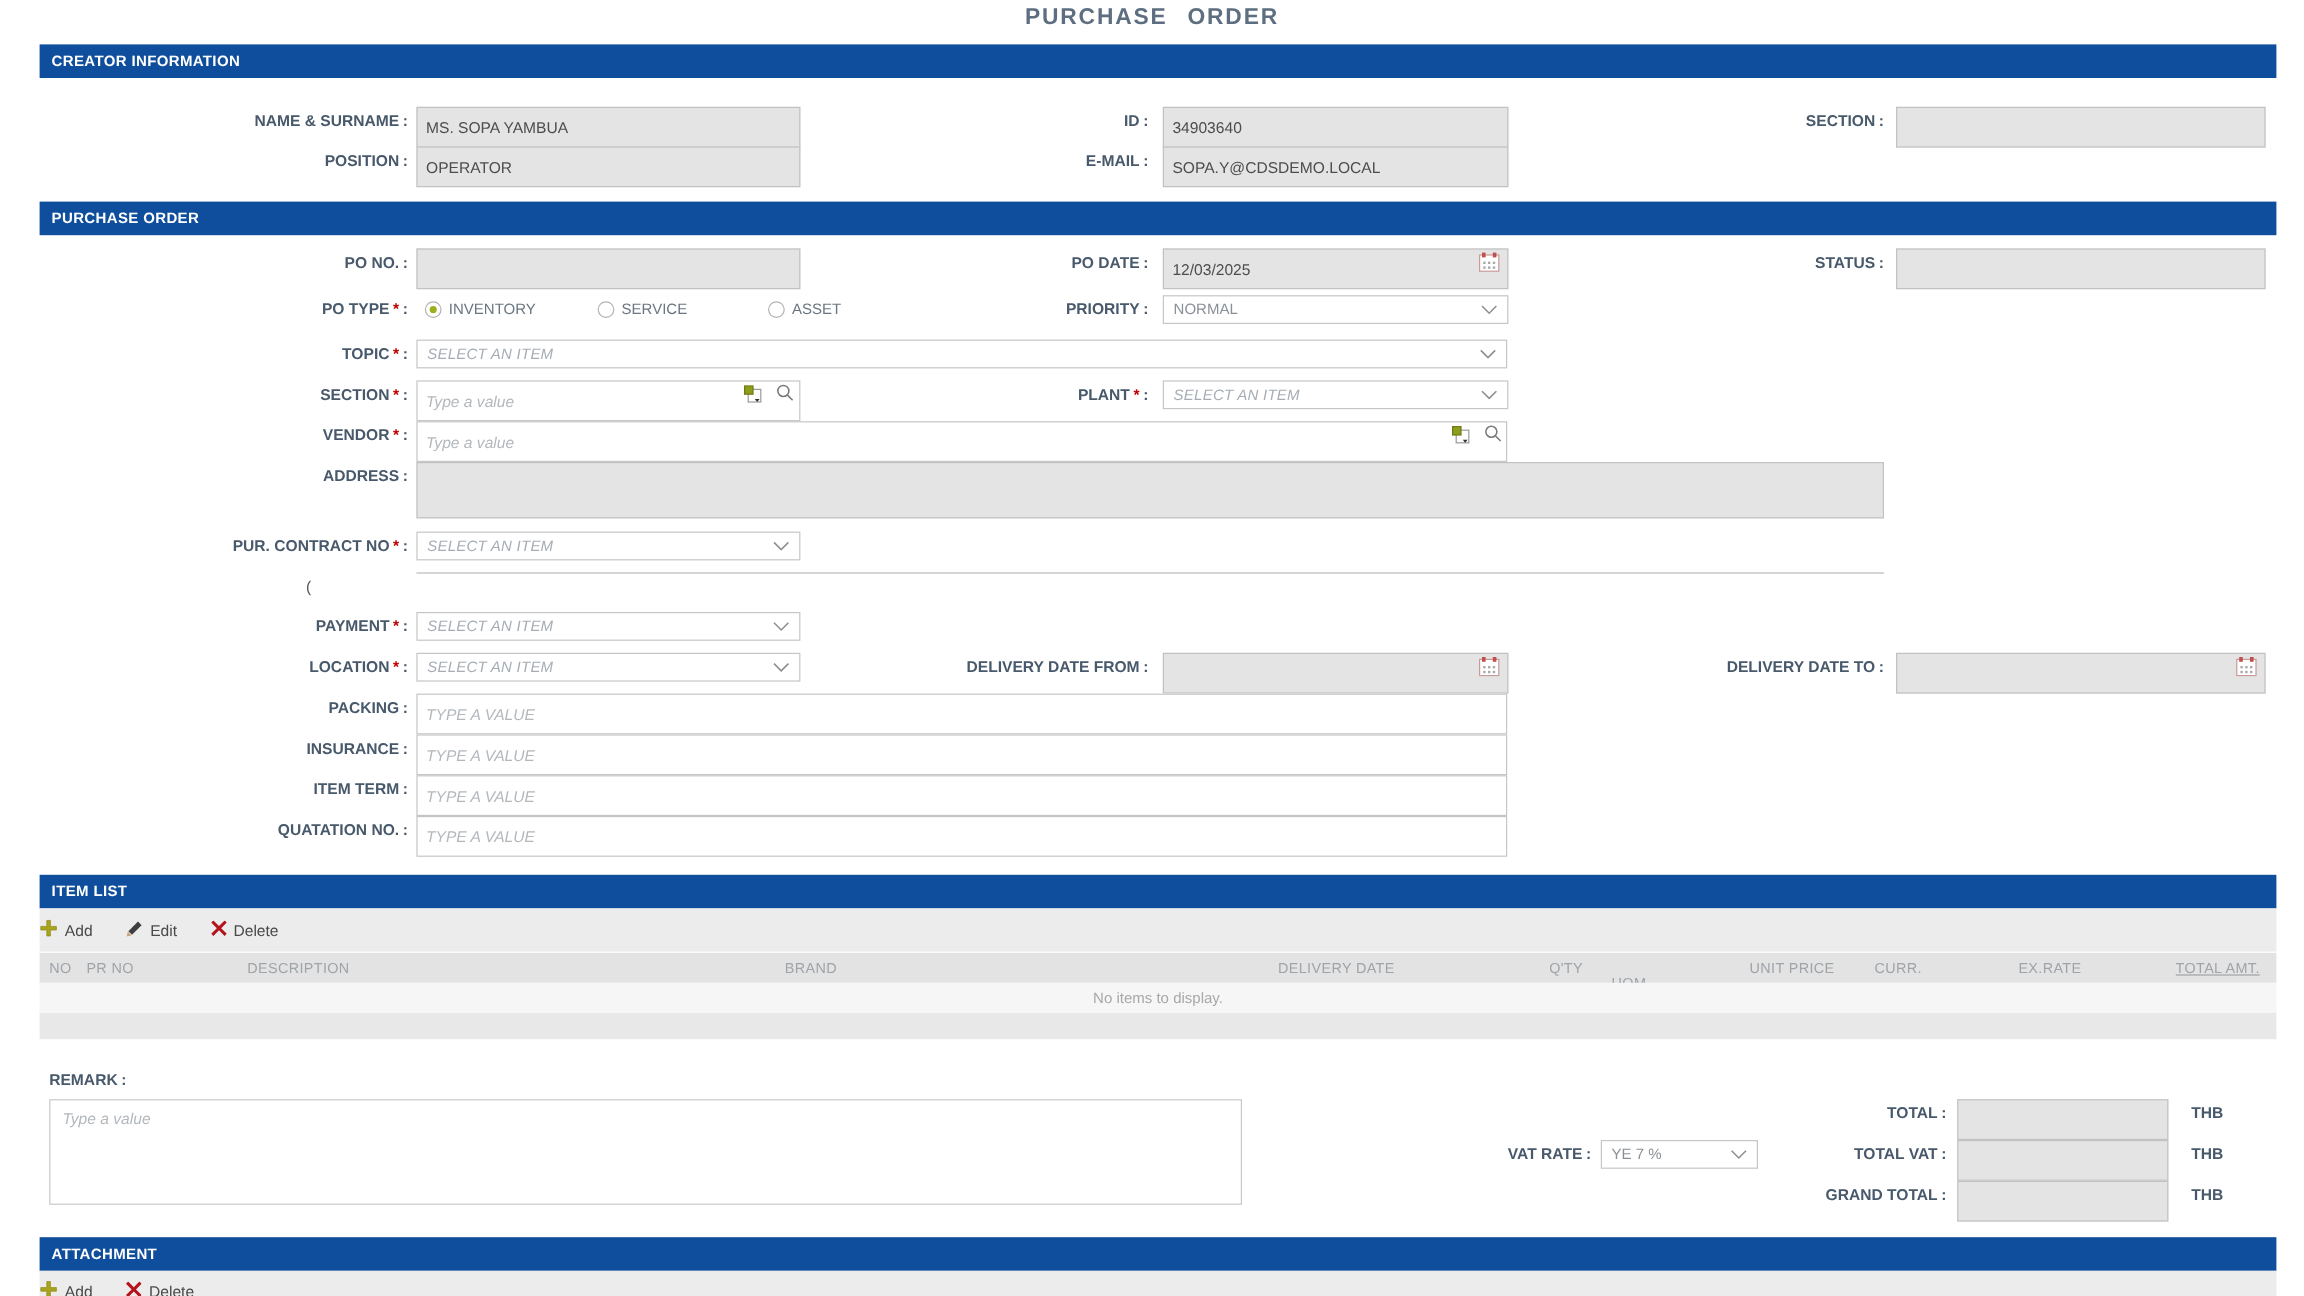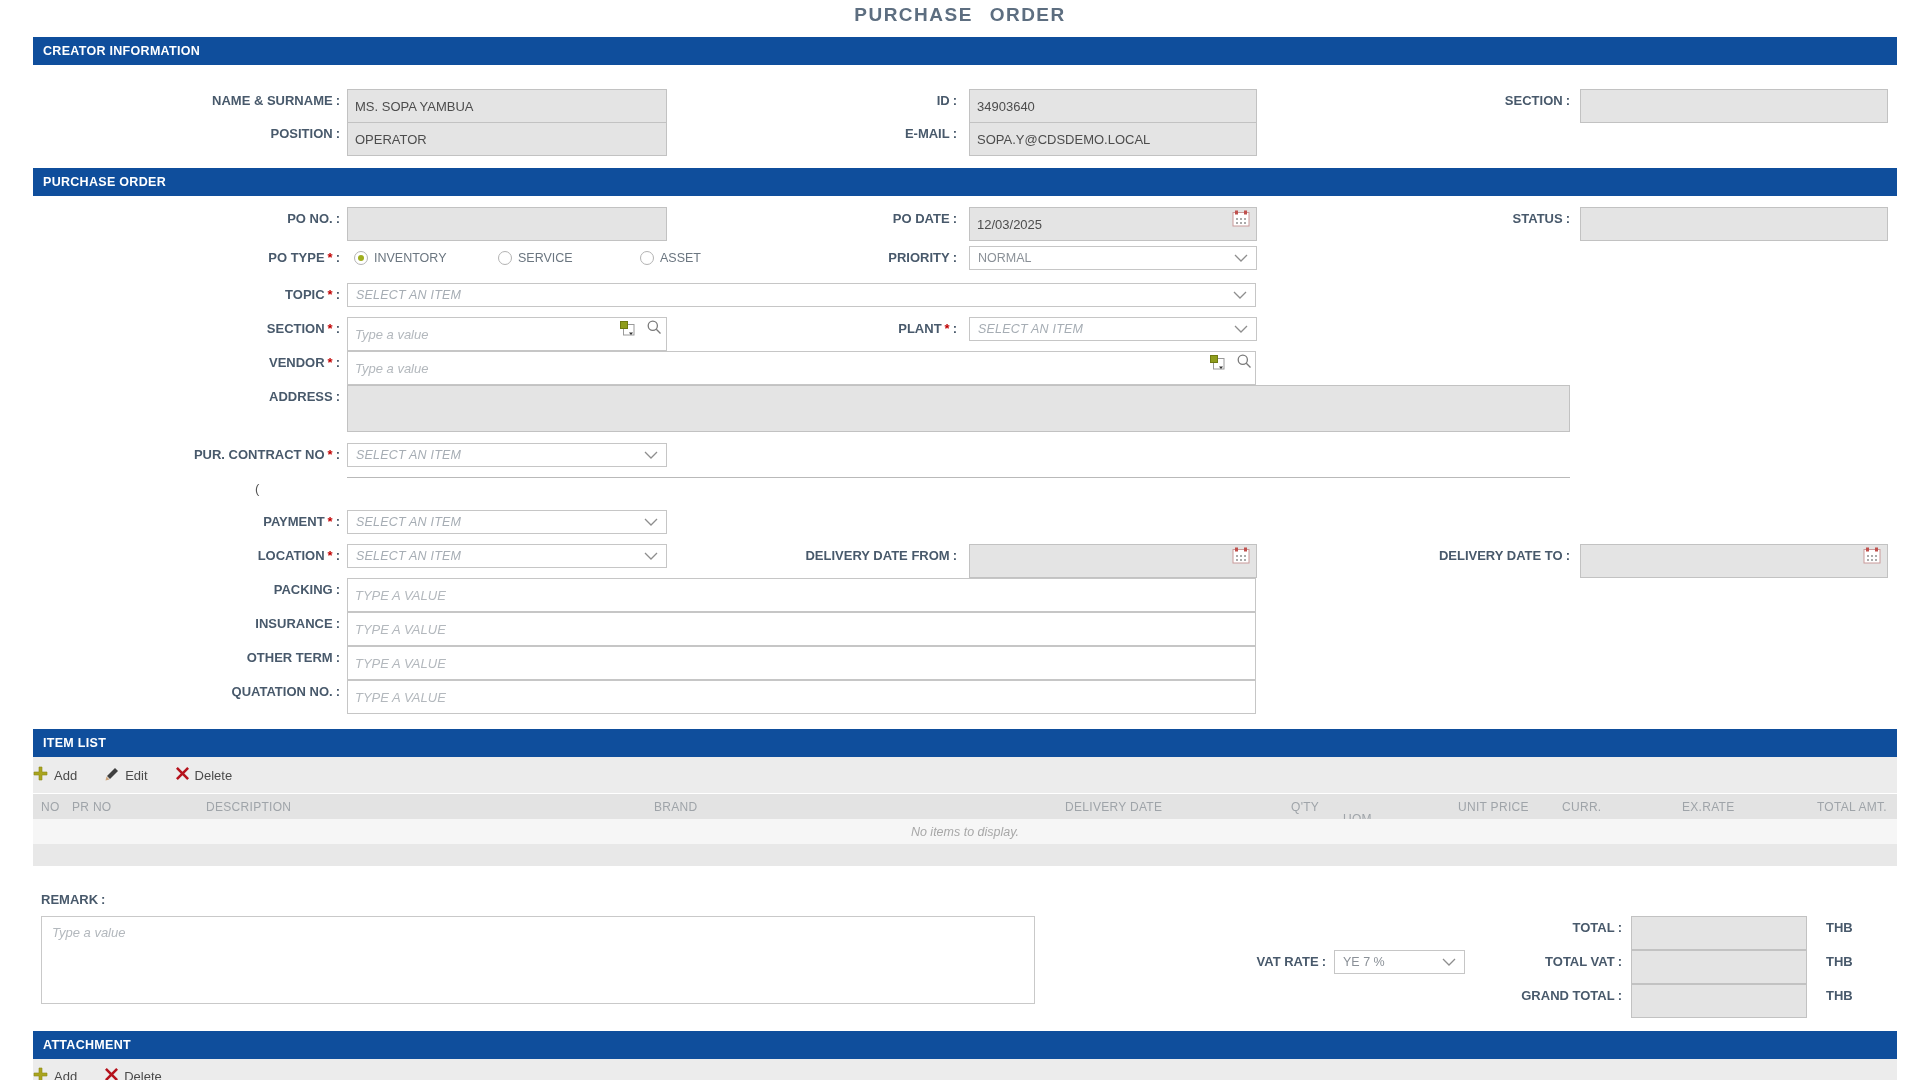--- a/index.html
+++ b/index.html
@@ -40,21 +40,21 @@
          display:inline-block;position:relative;cursor:pointer}
   .radio.on::after{content:"";position:absolute;inset:3px;border-radius:50%;background:#9fae1e}
   .rlbl{font-size:12.5px;color:#6b7680;margin-left:6px}
   .strip{position:absolute;left:33px;width:1864px}
   .toolbar{background:#ececec;display:flex;align-items:center;}
   .tbtn{display:inline-flex;align-items:center;gap:6px;background:none;border:none;
         font-family:"Liberation Sans",sans-serif;font-size:13px;color:#4a4a4a;cursor:pointer;margin-right:28px}
   .thead{background:#e3e3e3;display:flex;align-items:center;padding-left:8px}
   .th{font-size:12px;color:#9fa4a9;letter-spacing:.3px;white-space:nowrap;overflow:hidden}
   .emptyrow{background:#f6f6f6;display:flex;align-items:center;justify-content:center}
-  .emptytxt{font-size:12.5px;font-style:italic;color:#a8a8a8}
+  .emptytxt{font-size:12.5px;color:#a8a8a8}
   .pager{background:#e8e8e8}
   .ta{position:absolute;border:1px solid #c9c9c9;font-family:"Liberation Sans",sans-serif;
       font-size:13px;color:#555;padding:8px 10px;resize:none}
   .ta::placeholder{color:#b3b8bd;font-style:italic}
   .thb{position:absolute;font-size:13px;font-weight:bold;color:#48596b;line-height:24px}
 </style>
 </head>
 <body>
 
 <div class="title">PURCHASE ORDER</div>
@@ -243,21 +243,21 @@
       <rect x="12" y="12" width="2" height="2" fill="#aaa"></rect>
     </svg>
 </button>
 
 <div class="lbl lblA" style="top:578px"><span>PACKING</span><span class="colon">:</span></div>
 <input class="inp wide" style="top: 578px;" placeholder="TYPE A VALUE">
 
 <div class="lbl lblA" style="top:612px"><span>INSURANCE</span><span class="colon">:</span></div>
 <input class="inp wide" style="top: 612px;" placeholder="TYPE A VALUE">
 
-<div class="lbl lblA" style="top:646px"><span>OTHER TERM</span><span class="colon">:</span></div>
+<div class="lbl lblA" style="top:646px"><span>ITEM TERM</span><span class="colon">:</span></div>
 <input class="inp wide" style="top: 646px;" placeholder="TYPE A VALUE">
 
 <div class="lbl lblA" style="top:680px"><span>QUATATION NO.</span><span class="colon">:</span></div>
 <input class="inp wide" style="top: 680px;" placeholder="TYPE A VALUE">
 
 <div class="bar" style="top:729px">ITEM LIST</div>
 
 <div class="strip toolbar" style="top:757px;height:36px">
   <button class="tbtn">
     <span><svg width="15" height="15" viewBox="0 0 15 15">
@@ -284,21 +284,21 @@
     <span class="th" style="width: 31px;">NO</span>
     <span class="th" style="width: 134px;">PR NO</span>
     <span class="th" style="width: 448px;">DESCRIPTION</span>
     <span class="th" style="width: 411px;">BRAND</span>
     <span class="th" style="width: 226px;">DELIVERY DATE</span>
     <span class="th" style="width: 52px;">Q'TY</span>
     <span class="th" style="width: 115px; margin-top: 25px;">UOM</span>
     <span class="th" style="width: 104px;">UNIT PRICE</span>
     <span class="th" style="width: 120px;">CURR.</span>
     <span class="th" style="width: 131px;">EX.RATE</span>
-    <span class="th" style="flex: 1 1 0%; text-align: right; padding-right: 10px;">TOTAL AMT.</span>
+    <span class="th" style="flex: 1 1 0%; text-align: left; padding-right: 10px; text-decoration: underline;">TOTAL AMT.</span>
   </div>
 
 <div class="strip emptyrow" style="top:819px;height:25px">
   <span class="emptytxt">No items to display.</span>
 </div>
 
 <div class="strip pager" style="top:844px;height:22px"></div>
 
 <div class="lbl" style="top:888px;left:41px;text-align:right"><span>REMARK</span><span class="colon">:</span></div>
 <textarea class="ta" style="top: 916px; left: 41px; width: 994px; height: 88px;" placeholder="Type a value"></textarea>

